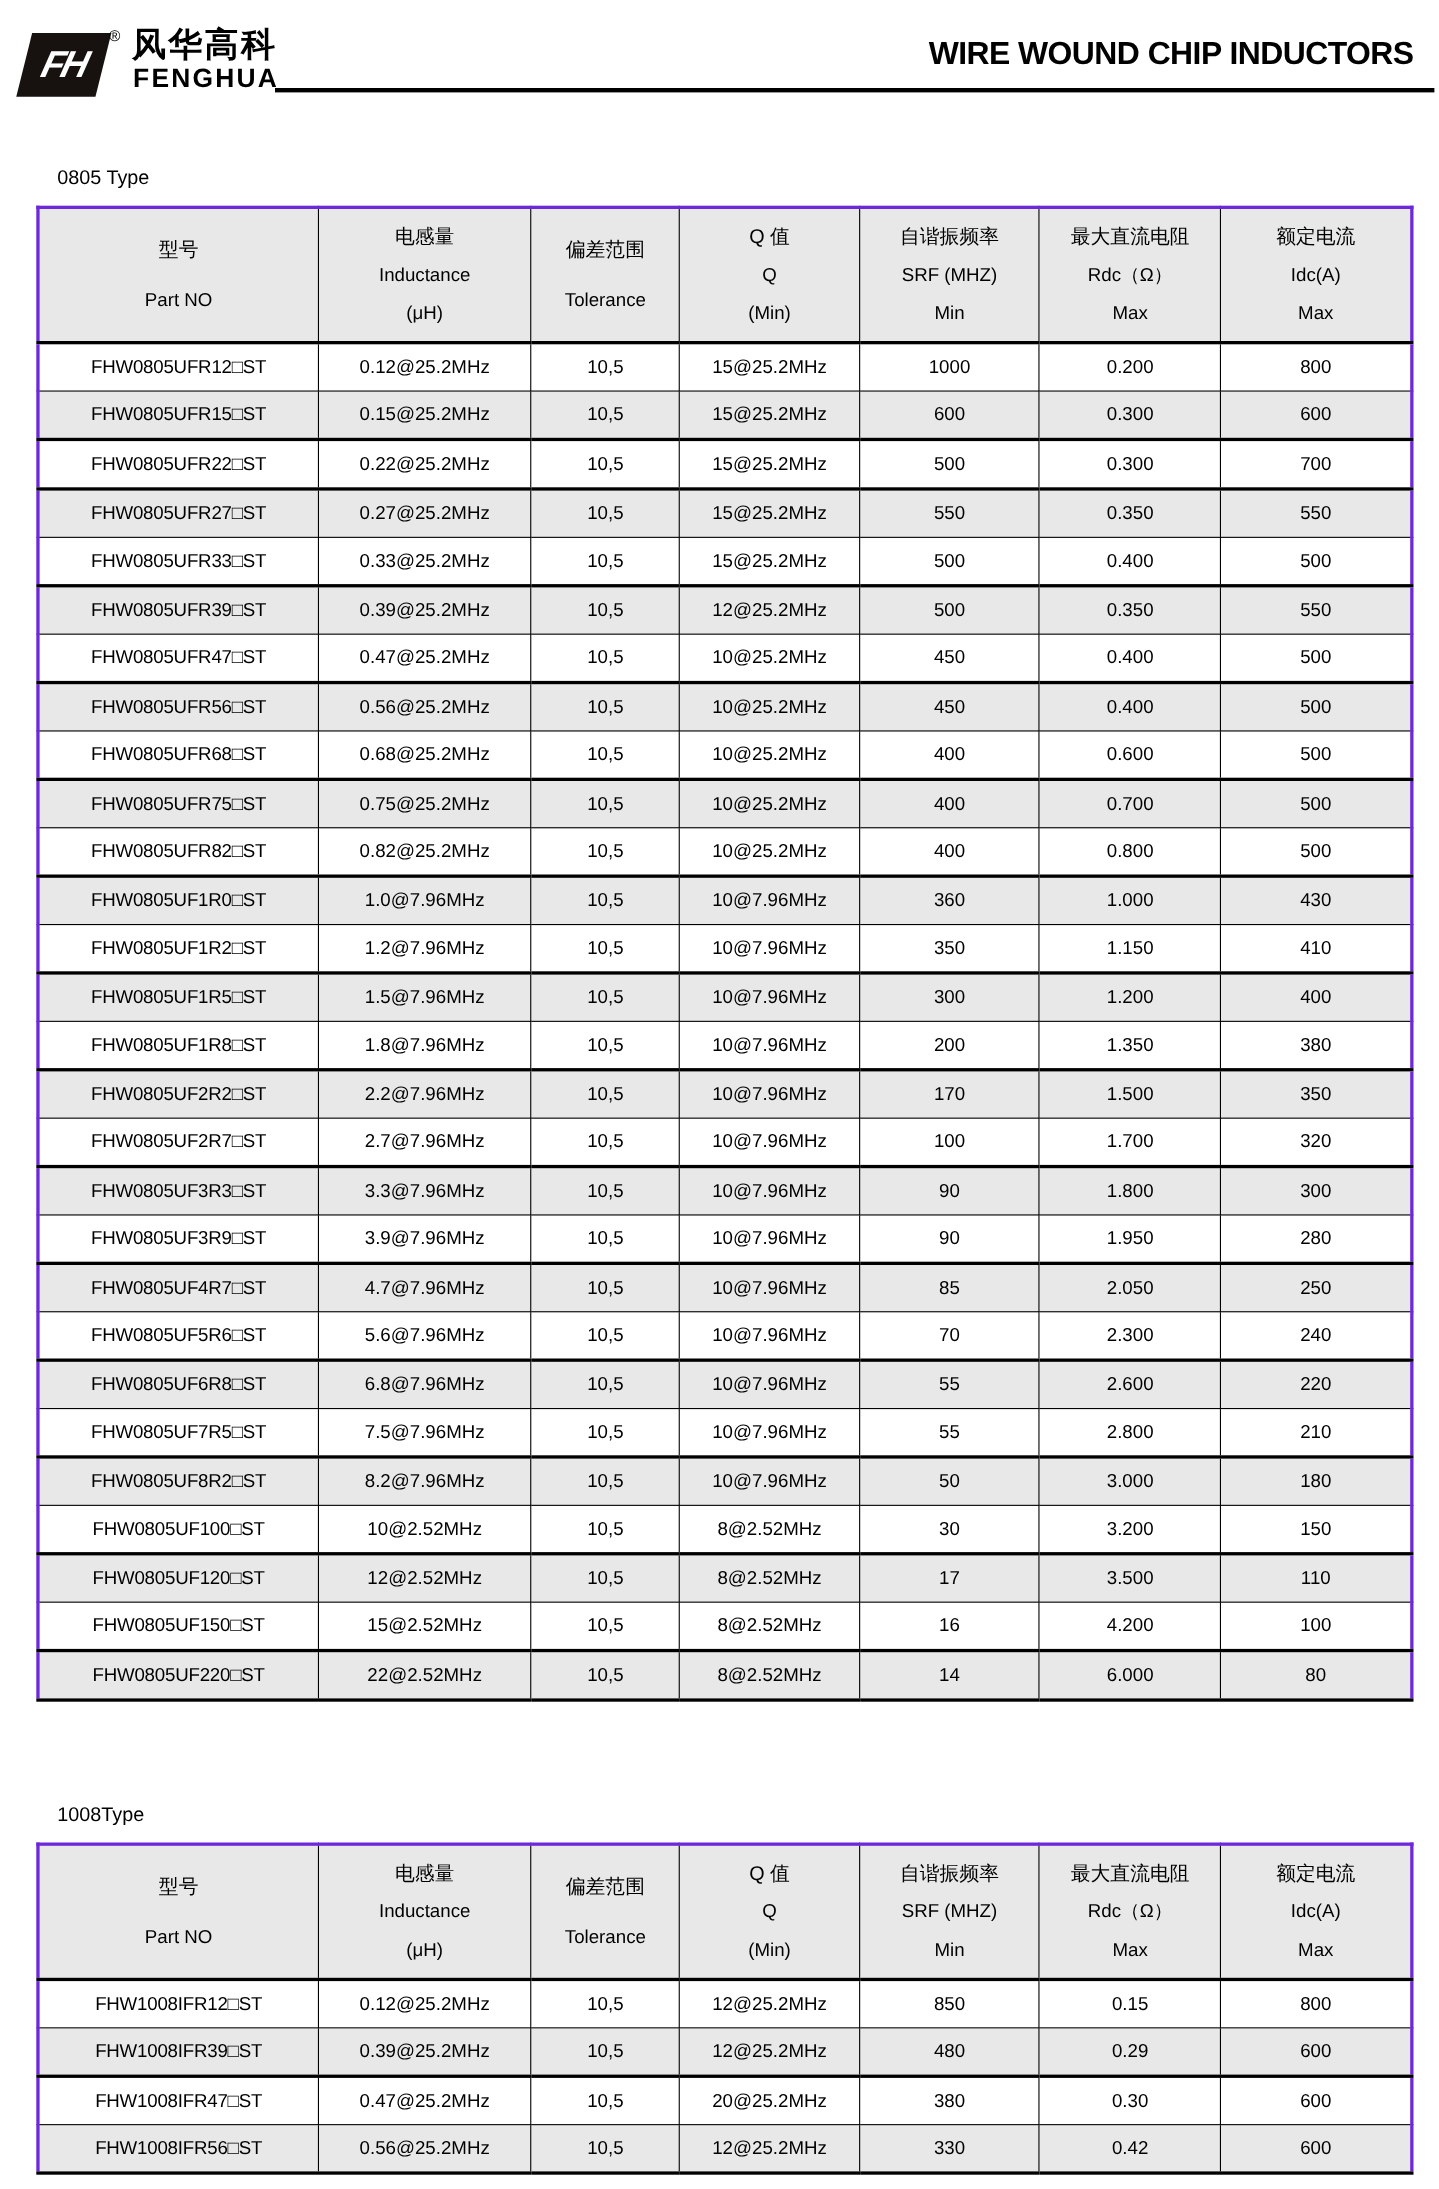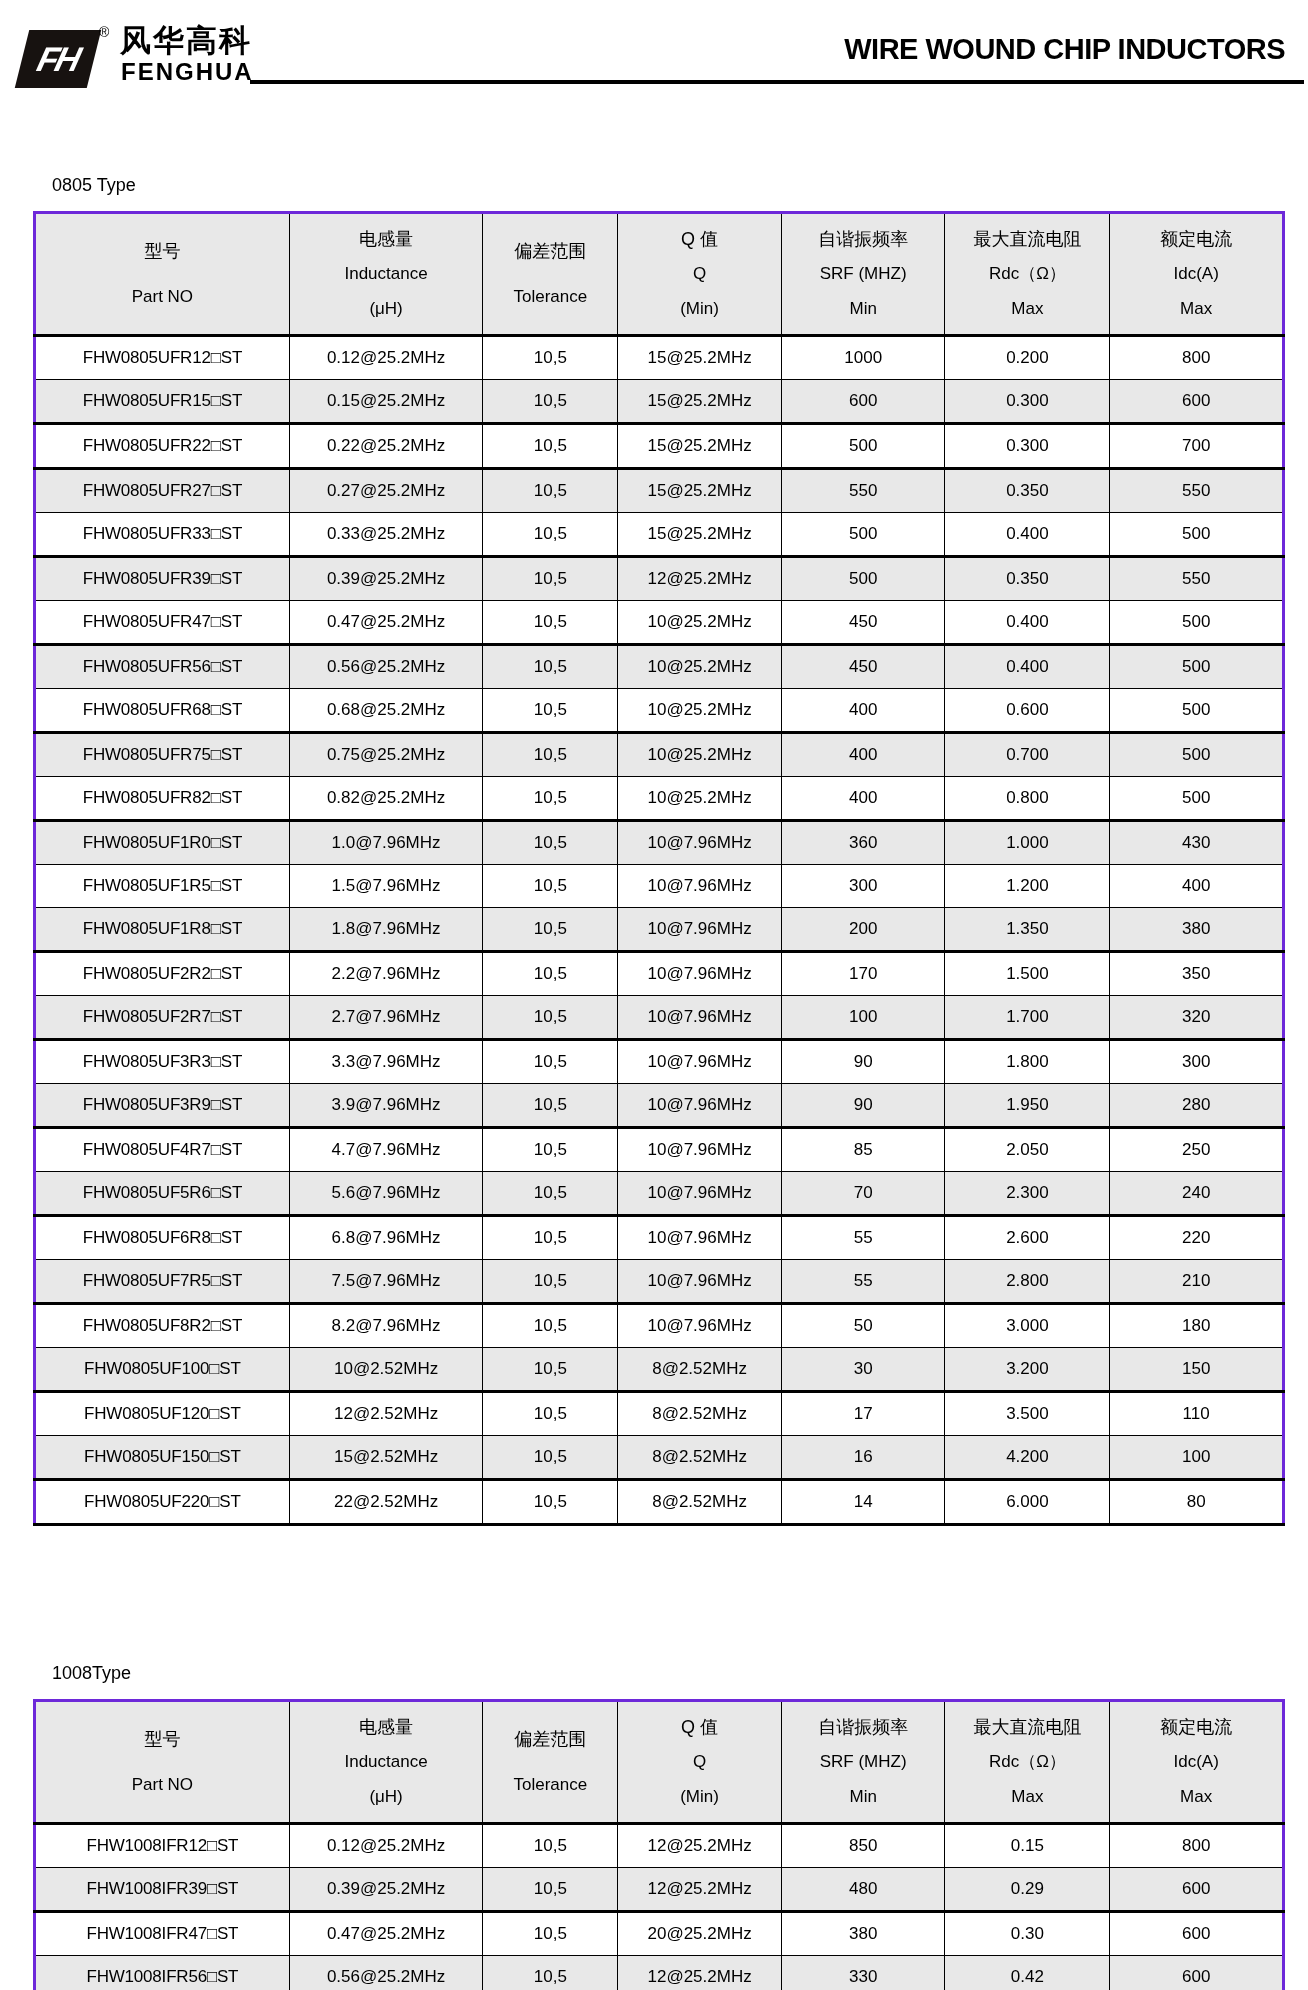--- a/index.html
+++ b/index.html
@@ -24,21 +24,21 @@
   .brand-en{
     position:absolute;left:121px;top:58px;font-size:24px;font-weight:700;
     letter-spacing:2px;white-space:nowrap;
   }
   .page-title{
     position:absolute;top:33px;right:23px;font-size:29px;font-weight:bold;
     letter-spacing:-0.5px;white-space:nowrap;
   }
   .header-rule{position:absolute;left:250px;top:80px;width:1054px;height:4px;background:#000;}
   
-  .type-section{position:absolute;left:33px;width:1252px;margin-top:24px;}
+  .type-section{position:absolute;left:33px;width:1252px;}
   .sec0{top:150px;}
   .sec1{top:1638px;}
   .type-label{
     margin:0 0 15px 19px;font-size:18px;font-weight:400;line-height:22px;
   }
   table.spec-table{
     width:100%;border-collapse:collapse;table-layout:fixed;
     border:3px solid #6d28d9;
   }
   .spec-table th,.spec-table td{
@@ -239,20 +239,29 @@
             </tr>
             <tr>
               <td class="part-no-cell">FHW0805UF1R0□ST</td>
               <td class="inductance-cell">1.0@7.96MHz</td>
               <td class="tolerance-cell">10,5</td>
               <td class="q-min-cell">10@7.96MHz</td>
               <td class="srf-min-cell">360</td>
               <td class="rdc-max-cell">1.000</td>
               <td class="idc-max-cell">430</td>
             </tr>
+            <tr class="thick">
+              <td class="part-no-cell">FHW0805UF1R2□ST</td>
+              <td class="inductance-cell">1.2@7.96MHz</td>
+              <td class="tolerance-cell">10,5</td>
+              <td class="q-min-cell">10@7.96MHz</td>
+              <td class="srf-min-cell">350</td>
+              <td class="rdc-max-cell">1.150</td>
+              <td class="idc-max-cell">410</td>
+            </tr>
             <tr>
               <td class="part-no-cell">FHW0805UF1R5□ST</td>
               <td class="inductance-cell">1.5@7.96MHz</td>
               <td class="tolerance-cell">10,5</td>
               <td class="q-min-cell">10@7.96MHz</td>
               <td class="srf-min-cell">300</td>
               <td class="rdc-max-cell">1.200</td>
               <td class="idc-max-cell">400</td>
             </tr>
             <tr class="thick">

